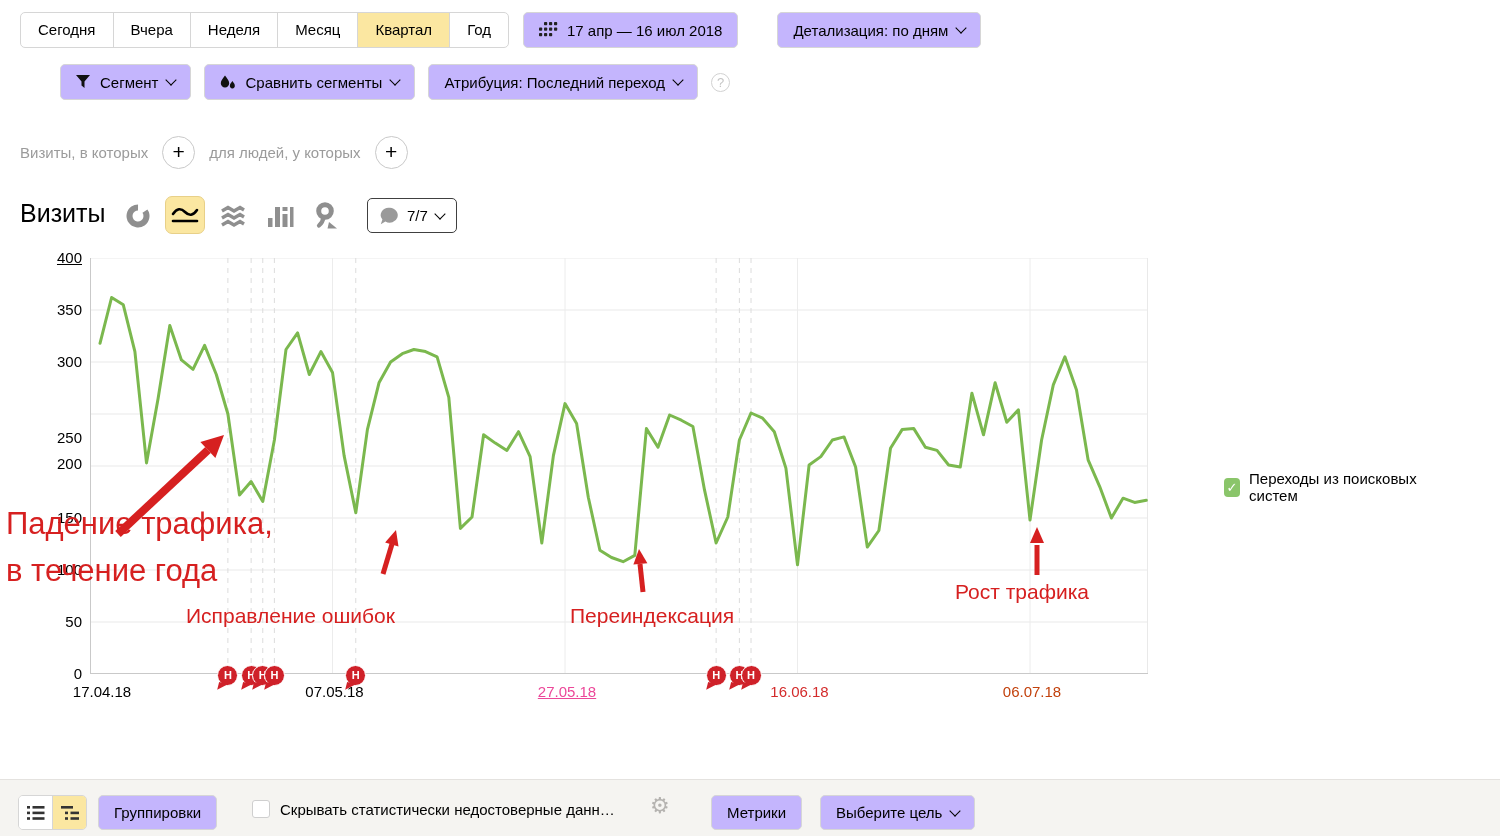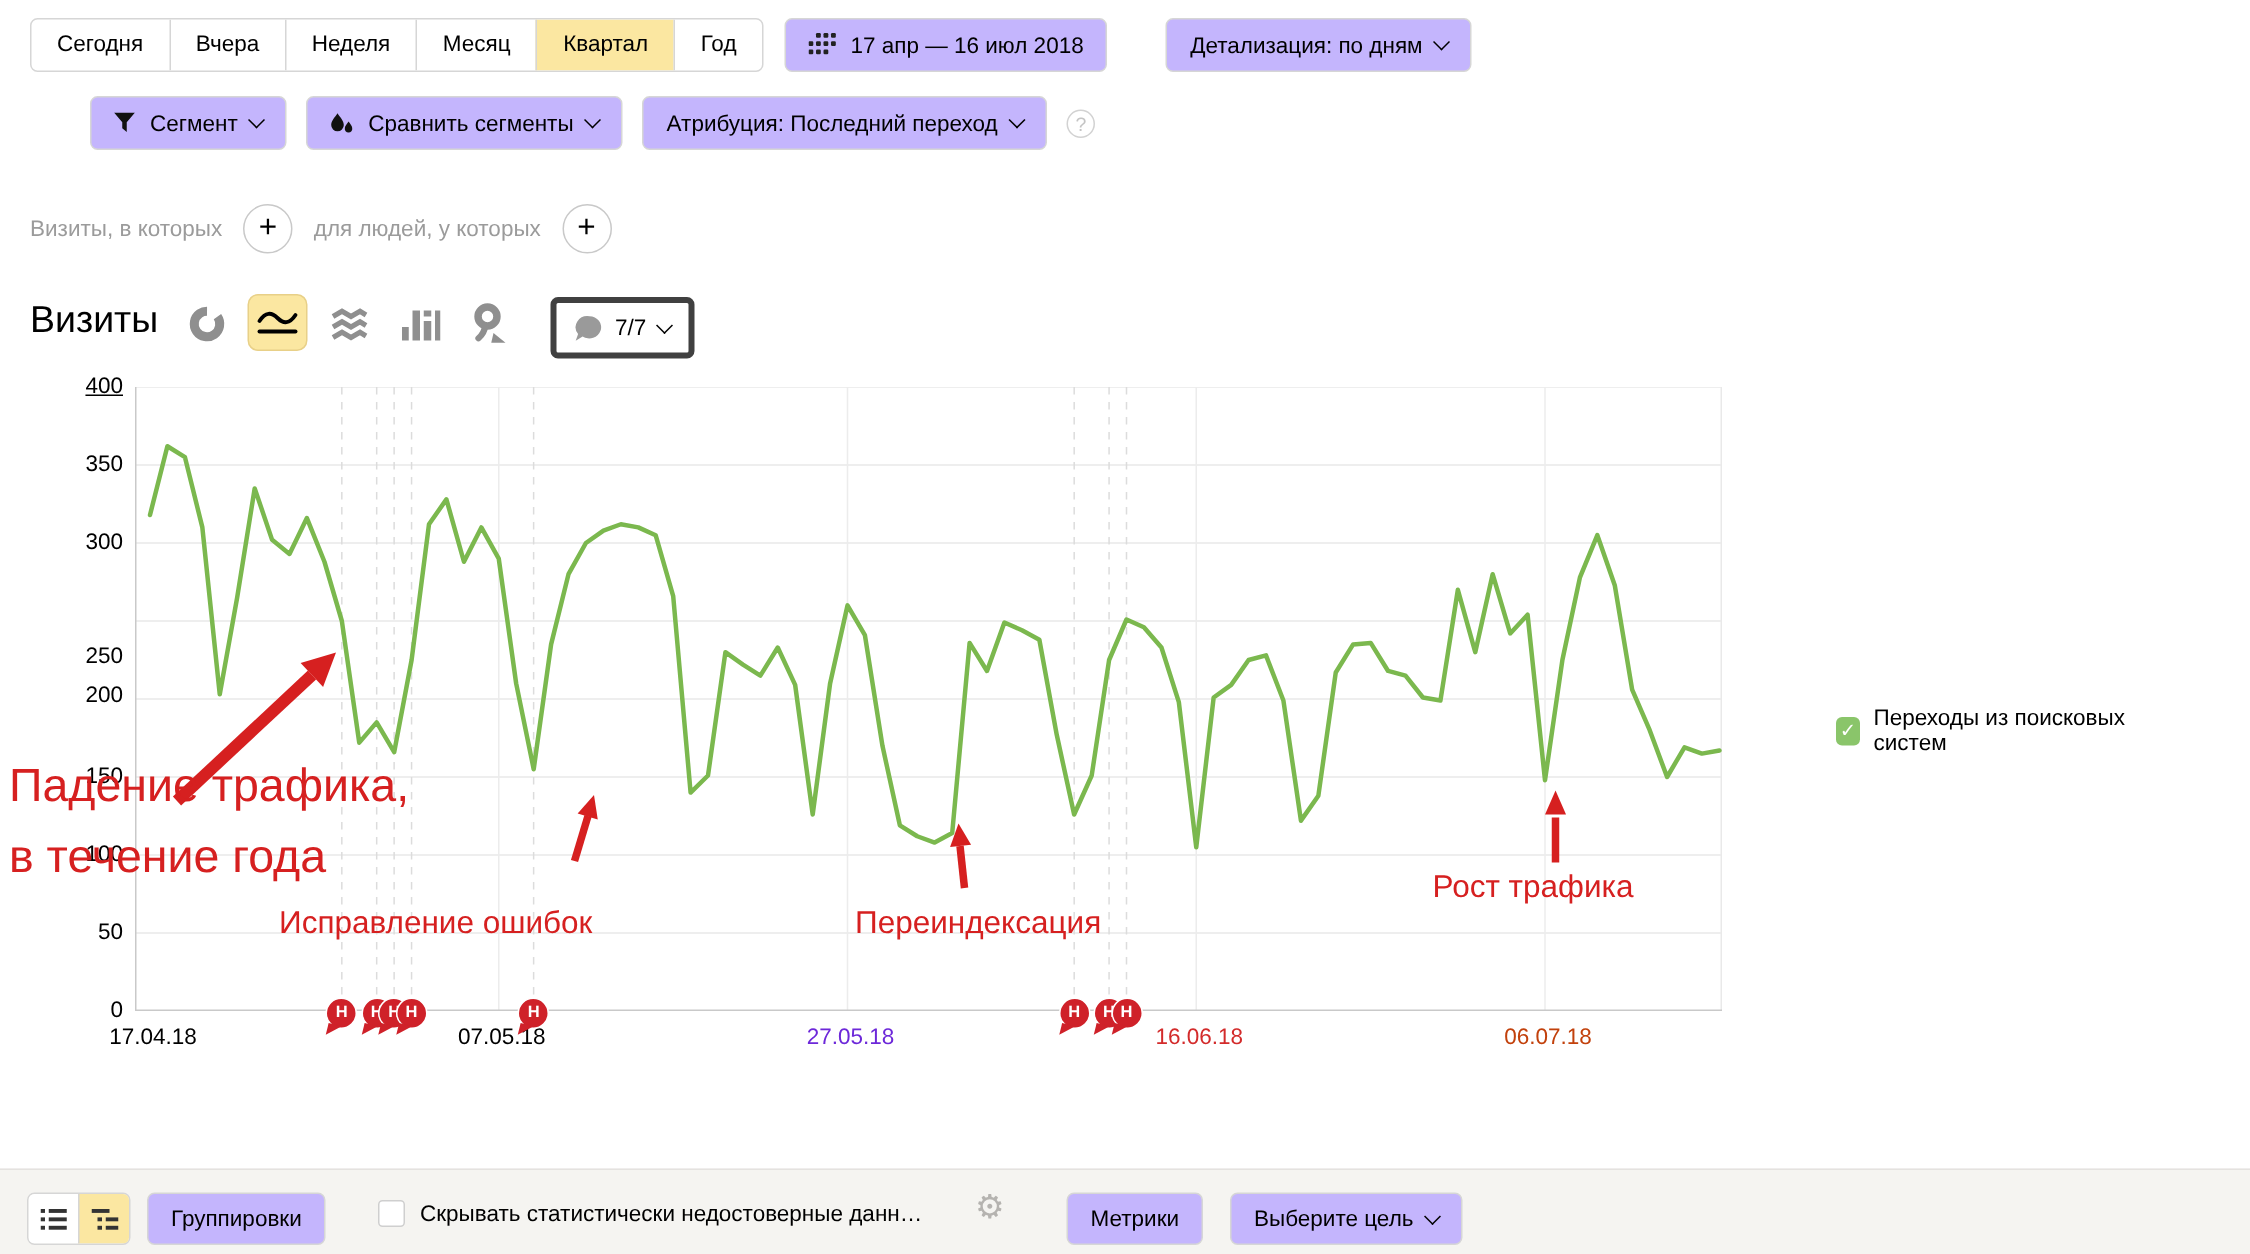--- a/index.html
+++ b/index.html
@@ -14,21 +14,21 @@
   .chev{width:7px;height:7px;border-right:1.7px solid currentColor;border-bottom:1.7px solid currentColor;transform:rotate(45deg);margin-top:-4px;display:inline-block;flex:0 0 auto;}
   .gray-btn{background:#ededed;border-color:#ededed;color:#8f8f8f;}
   .help{width:19px;height:19px;border:1.5px solid #d2d2d2;border-radius:50%;color:#c4c4c4;font-size:13px;display:flex;align-items:center;justify-content:center;box-sizing:border-box;}
   .plus-btn{width:33px;height:33px;border:1px solid #c9c9c9;border-radius:50%;background:#fff;font-size:21px;display:flex;align-items:center;justify-content:center;cursor:pointer;padding-bottom:2px;box-sizing:border-box;}
   .filter-label{font-size:15px;color:#9b9b9b;}
   
   #chart-header{position:absolute;left:20px;top:196px;width:640px;height:40px;}
   #chart-title{position:absolute;left:0;top:3px;font-size:25px;}
   .icon-abs{position:absolute;cursor:pointer;}
   #icon-box-line{position:absolute;left:145px;top:0;width:40px;height:38px;background:#fbe7a1;border:1px solid #e8d088;border-radius:7px;display:flex;align-items:center;justify-content:center;cursor:pointer;box-sizing:border-box;}
-  #comment-btn{position:absolute;left:347px;top:2px;height:33px;padding:0 12px;border:4px solid #404040;border-radius:5px;display:flex;align-items:center;gap:8px;font-size:15px;cursor:pointer;background:#fff;}
+  #comment-btn{position:absolute;left:347px;top:2px;height:33px;padding:0 12px;border:1px solid #404040;border-radius:5px;display:flex;align-items:center;gap:8px;font-size:15px;cursor:pointer;background:#fff;}
   
   #plot-svg{position:absolute;left:90px;top:258px;}
   .ytick{position:absolute;left:30px;width:52px;text-align:right;font-size:15px;color:#000;}
   .xtick{position:absolute;top:683px;transform:translateX(-50%);font-size:15px;white-space:nowrap;}
   .hmark{position:absolute;top:665px;width:21px;height:21px;background:#cf2129;border:1.5px solid #fff;border-radius:50%;color:#fff;font-size:11px;font-weight:bold;text-align:center;line-height:18px;box-sizing:border-box;z-index:3;}
   .hmark::after{content:'';position:absolute;left:0;bottom:-6px;border-top:8px solid #cf2129;border-right:9px solid transparent;transform:rotate(14deg);}
   
   #legend{position:absolute;left:1224px;top:470px;display:flex;align-items:center;gap:9px;}
   #legend-check{width:19px;height:19px;border-radius:4px;color:#fff;font-size:13px;line-height:19px;text-align:center;font-family:"DejaVu Sans",sans-serif;}
   #legend-label{font-size:15px;}
@@ -207,21 +207,21 @@
       <div class="ytick" style="top: 509px;">150</div>
       <div class="ytick" style="top: 455px;">200</div>
       <div class="ytick" style="top: 429px;">250</div>
       <div class="ytick" style="top: 353px;">300</div>
       <div class="ytick" style="top: 301px;">350</div>
       <div class="ytick" style="top: 249px; text-decoration: underline;">400</div>
     </div>
   <div id="x-labels">
       <div class="xtick" style="left: 102px; color: rgb(0, 0, 0);">17.04.18</div>
       <div class="xtick" style="left: 334.5px; color: rgb(0, 0, 0);">07.05.18</div>
-      <div class="xtick" style="left: 567px; color: #6d28d9;">27.05.18</div>
+      <div class="xtick" style="left: 567px; color: #ec4899; text-decoration: underline;">27.05.18</div>
       <div class="xtick" style="left: 799.5px; color: rgb(211, 43, 43);">16.06.18</div>
       <div class="xtick" style="left: 1032px; color: #c2410c;">06.07.18</div>
     </div>
   <div id="markers">
       <div class="hmark" style="left: 217.375px;">Н</div>
       <div class="hmark" style="left: 240.625px;">Н</div>
       <div class="hmark" style="left: 252.25px;">Н</div>
       <div class="hmark" style="left: 263.875px;">Н</div>
       <div class="hmark" style="left: 345.25px;">Н</div>
       <div class="hmark" style="left: 705.625px;">Н</div>

